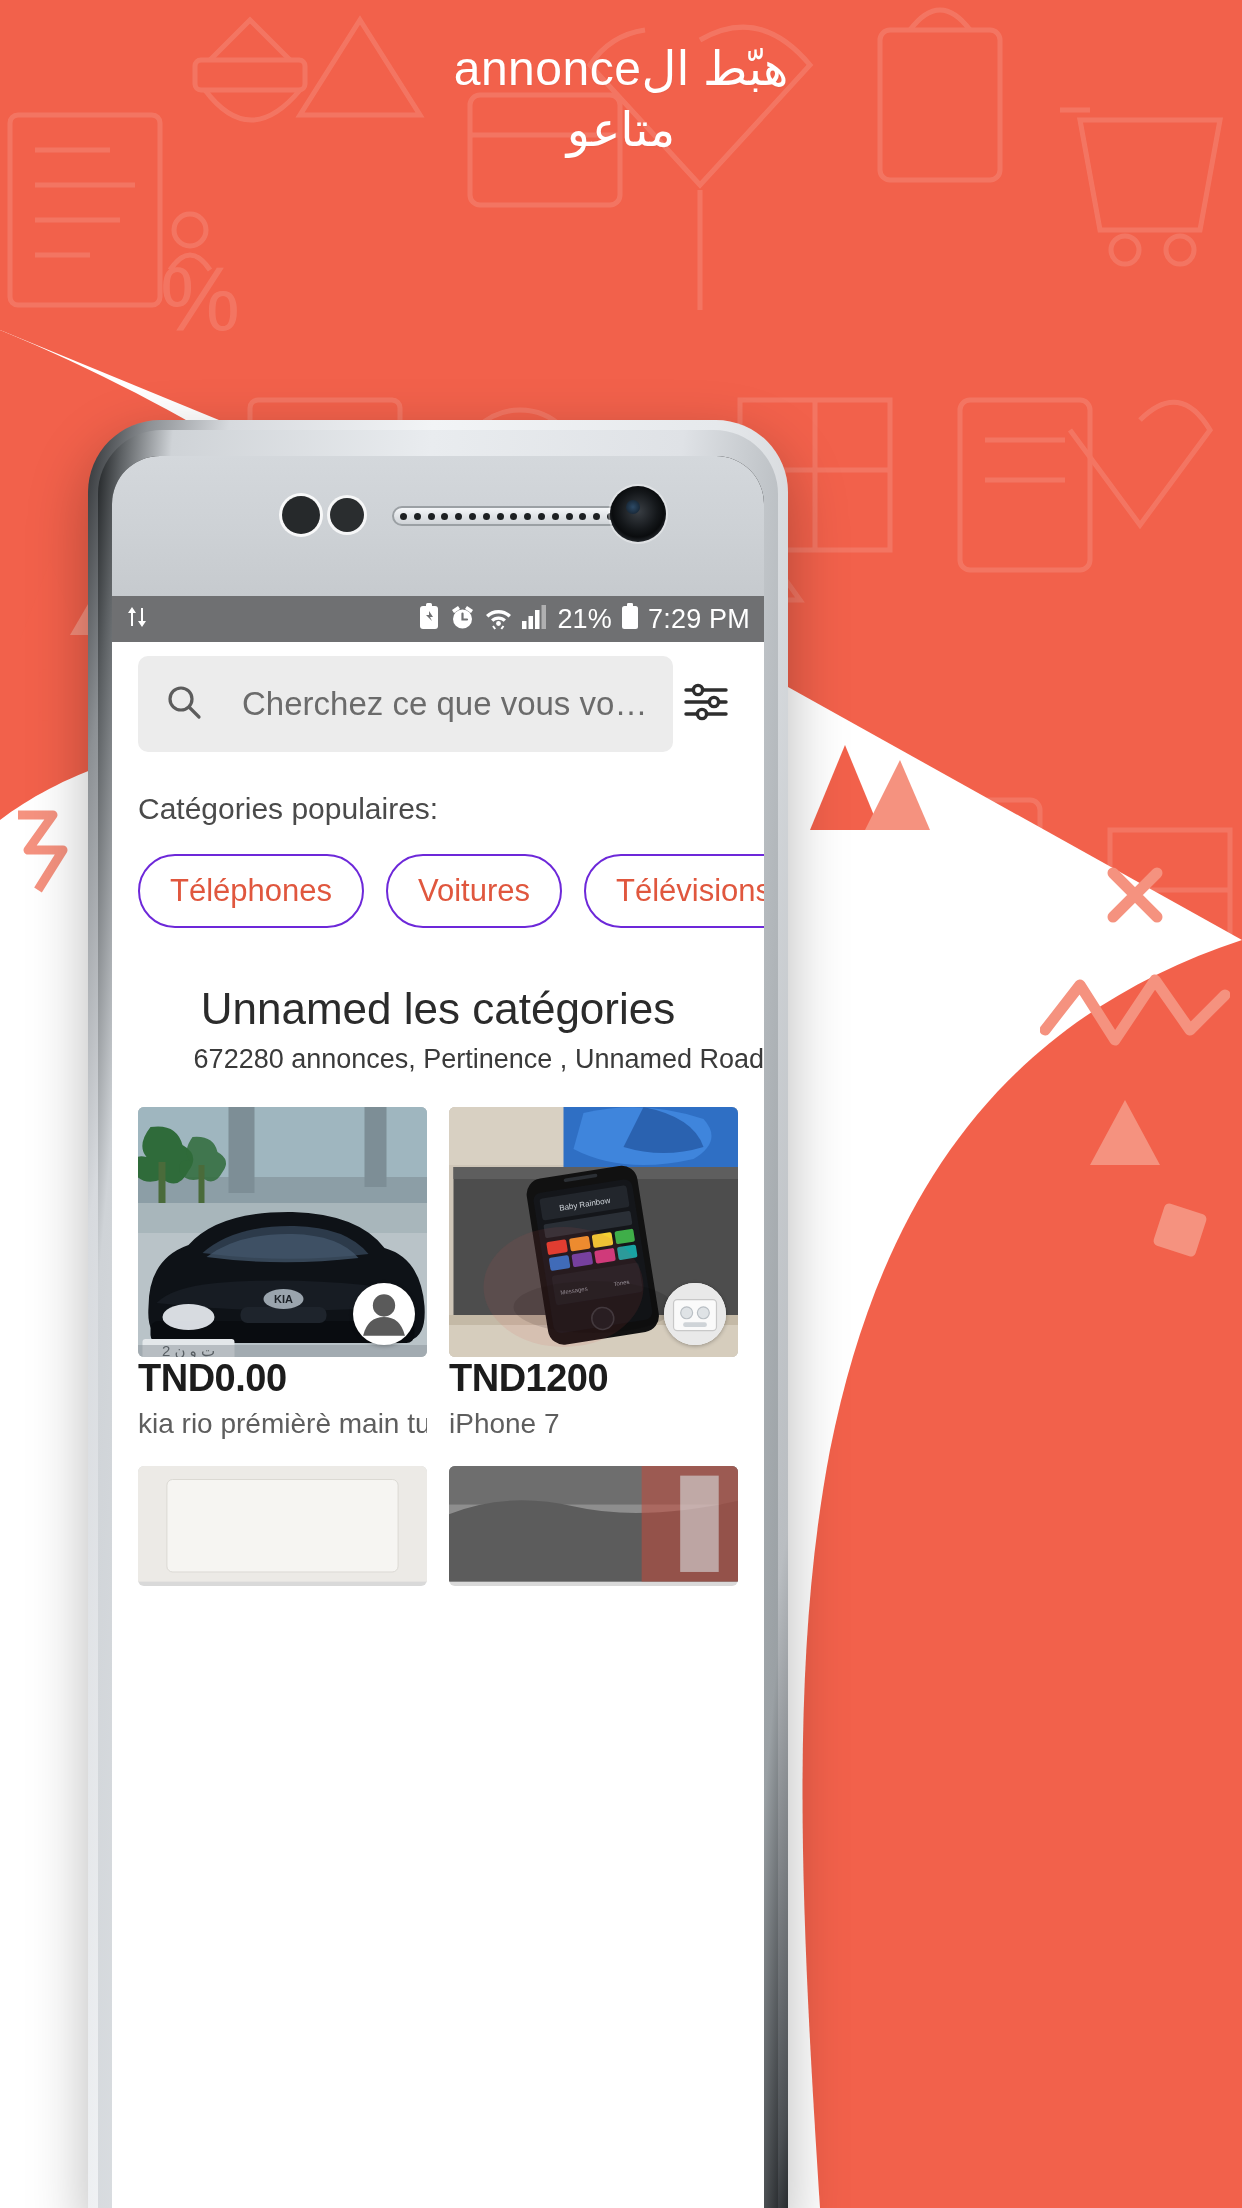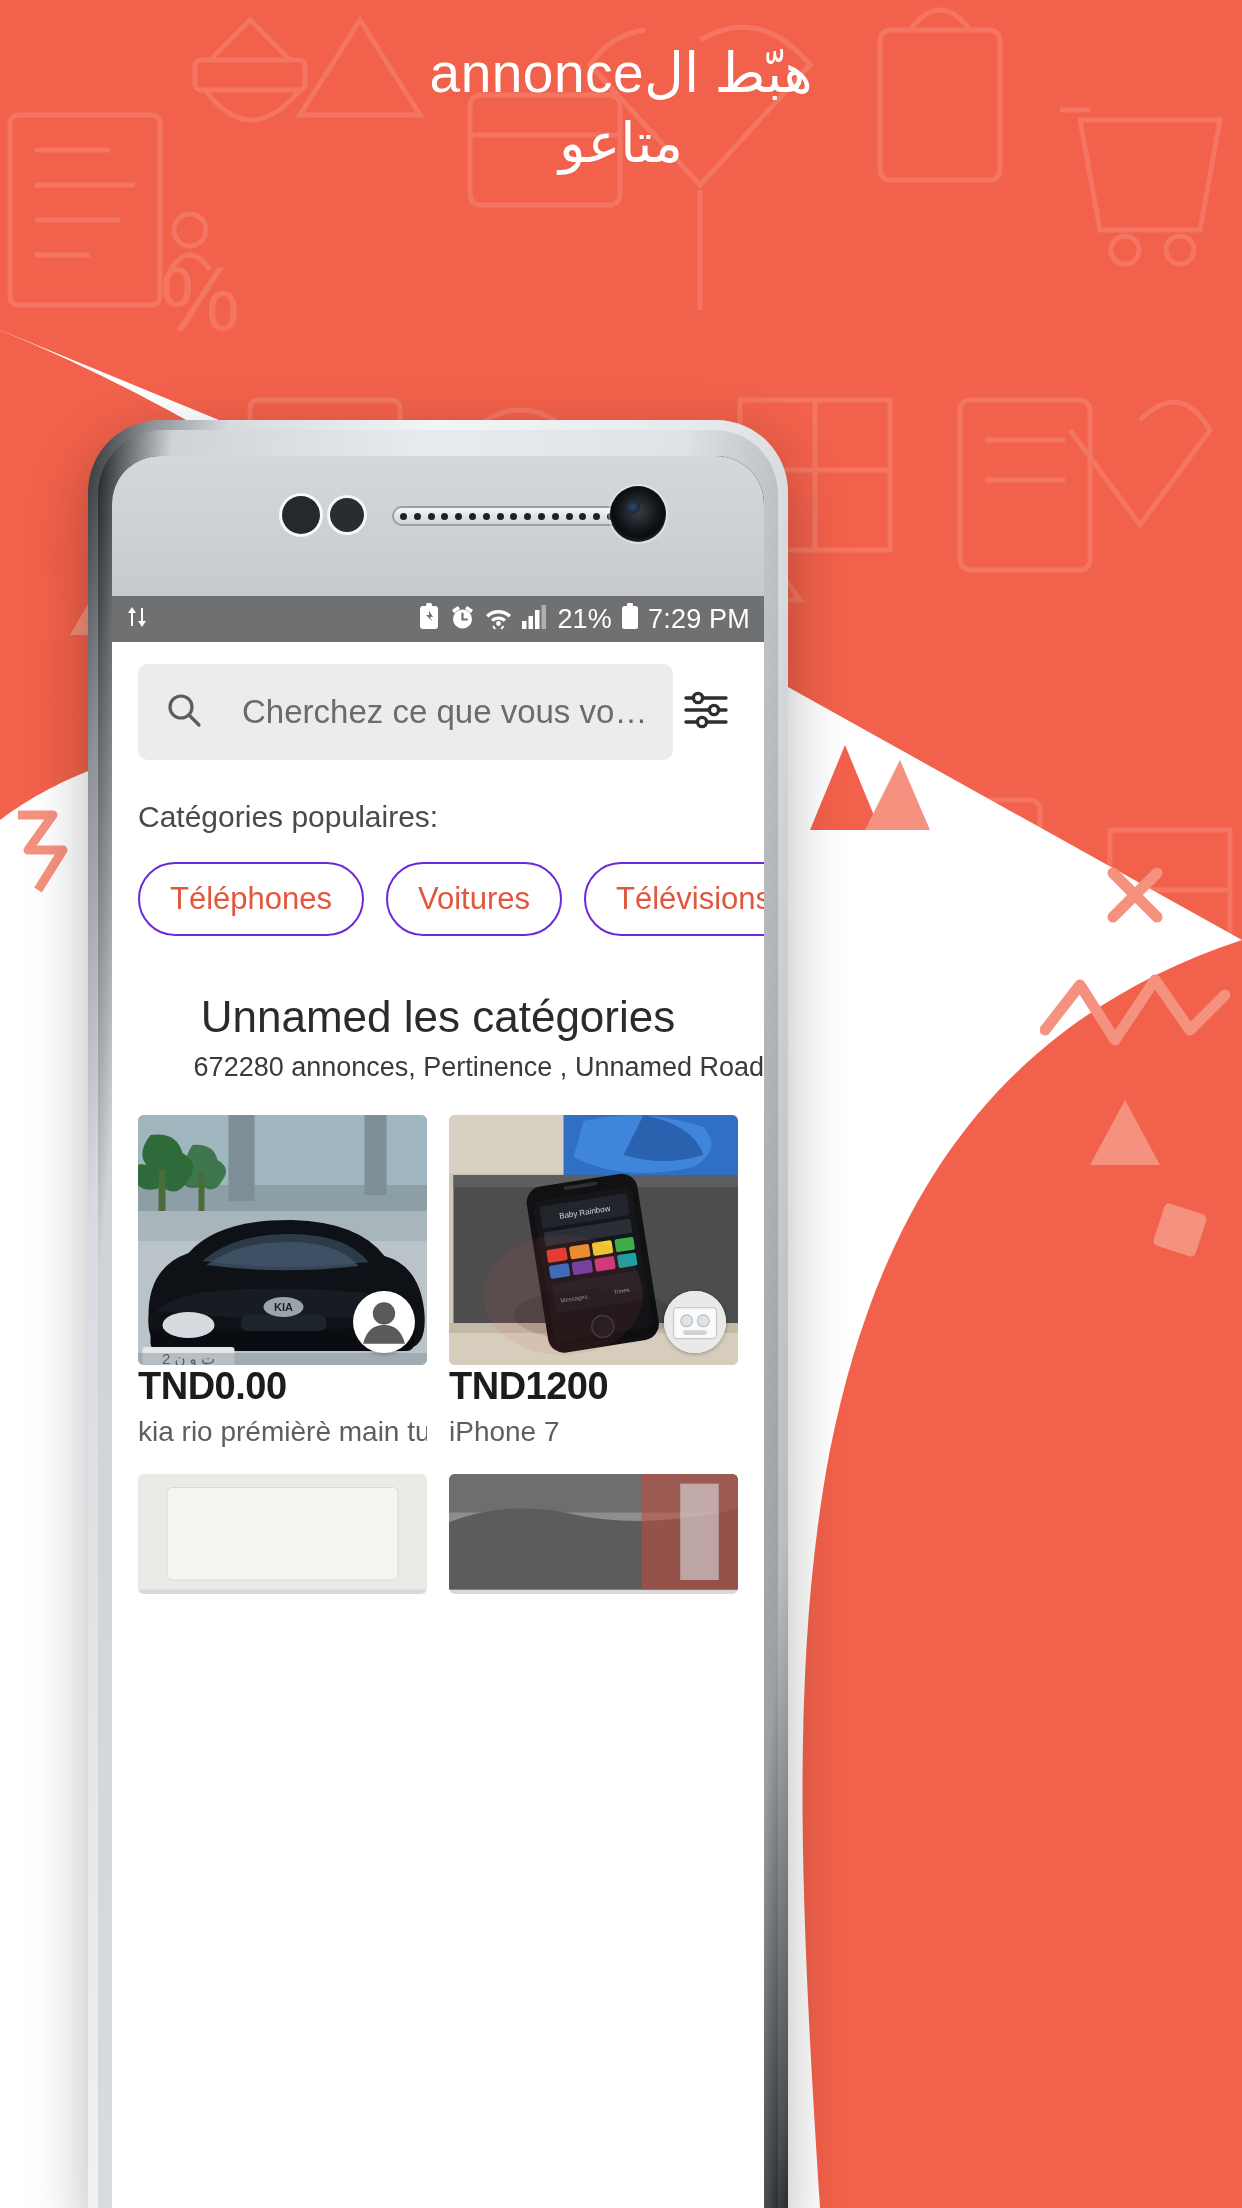--- a/index.html
+++ b/index.html
@@ -20,21 +20,21 @@
   .white-wedge svg{display:block;}
 
   
   .confetti{position:absolute;inset:0;}
   .confetti svg{position:absolute;}
 
   
   .headline{
     position:absolute;top:38px;left:0;width:1242px;
     text-align:center;color:#ffffff;
-    font-size:55px;line-height:1.28;font-weight:400;
+    font-size:48px;line-height:1.28;font-weight:400;
     letter-spacing:.5px;
     direction:rtl;
     text-shadow:0 1px 2px rgba(0,0,0,.04);
   }
 
   
   .phone{
     position:absolute;left:88px;top:420px;width:700px;height:1800px;
     border-radius:72px 72px 0 0;
     background:linear-gradient(100deg,#2b2e31 0%,#8c9094 6%,#d7dade 14%,#f2f4f6 34%,#e6e9ec 62%,#b9bdc1 88%,#4a4e52 98%,#25282b 100%);
@@ -79,21 +79,21 @@
   .statusbar{
     height:46px;background:#6f7072;display:flex;align-items:center;
     padding:0 14px;box-sizing:border-box;color:#fff;
   }
   .sb-left{display:flex;align-items:center;gap:6px;}
   .sb-right{margin-left:auto;display:flex;align-items:center;gap:9px;}
   .sb-icon{display:block;}
   .sb-text{font-size:27px;font-weight:400;letter-spacing:.2px;line-height:1;}
 
   
-  .search-row{display:flex;align-items:center;padding:22px 26px 0 26px;}
+  .search-row{display:flex;align-items:center;padding:14px 26px 0 26px;}
   .search-box{
     flex:1;height:96px;background:#ececec;border-radius:10px;
     display:flex;align-items:center;padding:0 26px;box-sizing:border-box;gap:38px;
   }
   .search-ph{color:#6b6b6b;font-size:33px;white-space:nowrap;overflow:hidden;}
   .filter-btn{width:84px;display:flex;align-items:center;justify-content:center;}
 
   .pop-label{padding:40px 26px 0 26px;color:#4a4a4a;font-size:30px;}
 
   .chips{display:flex;gap:22px;padding:28px 26px 0 26px;}

